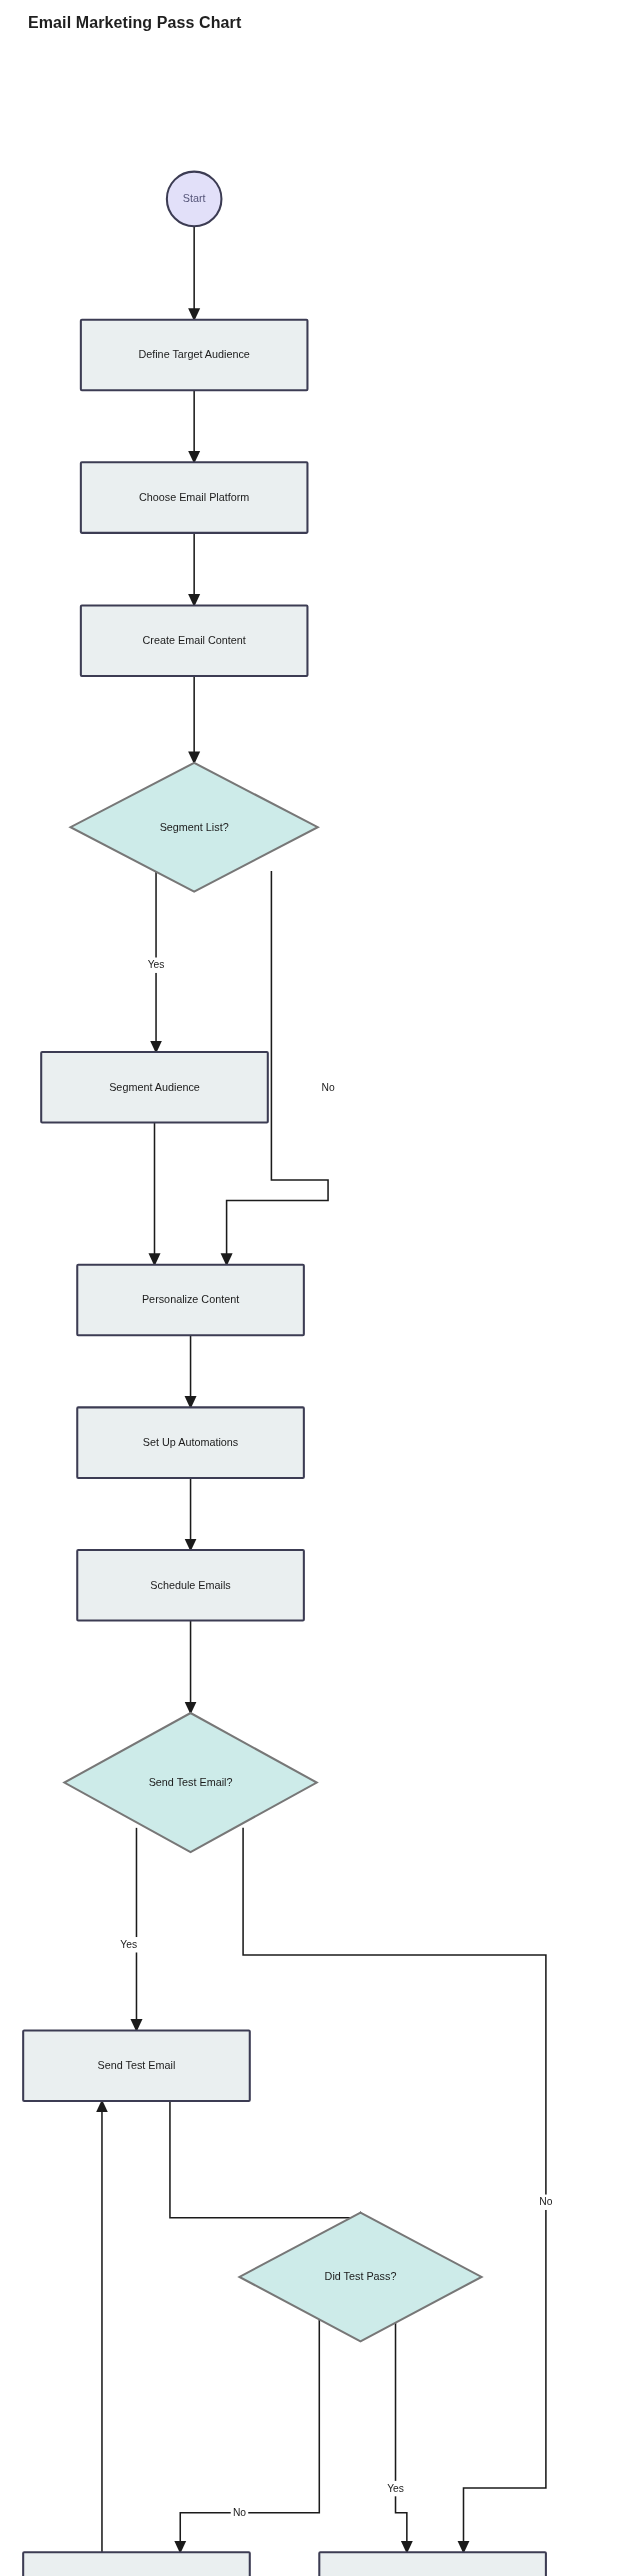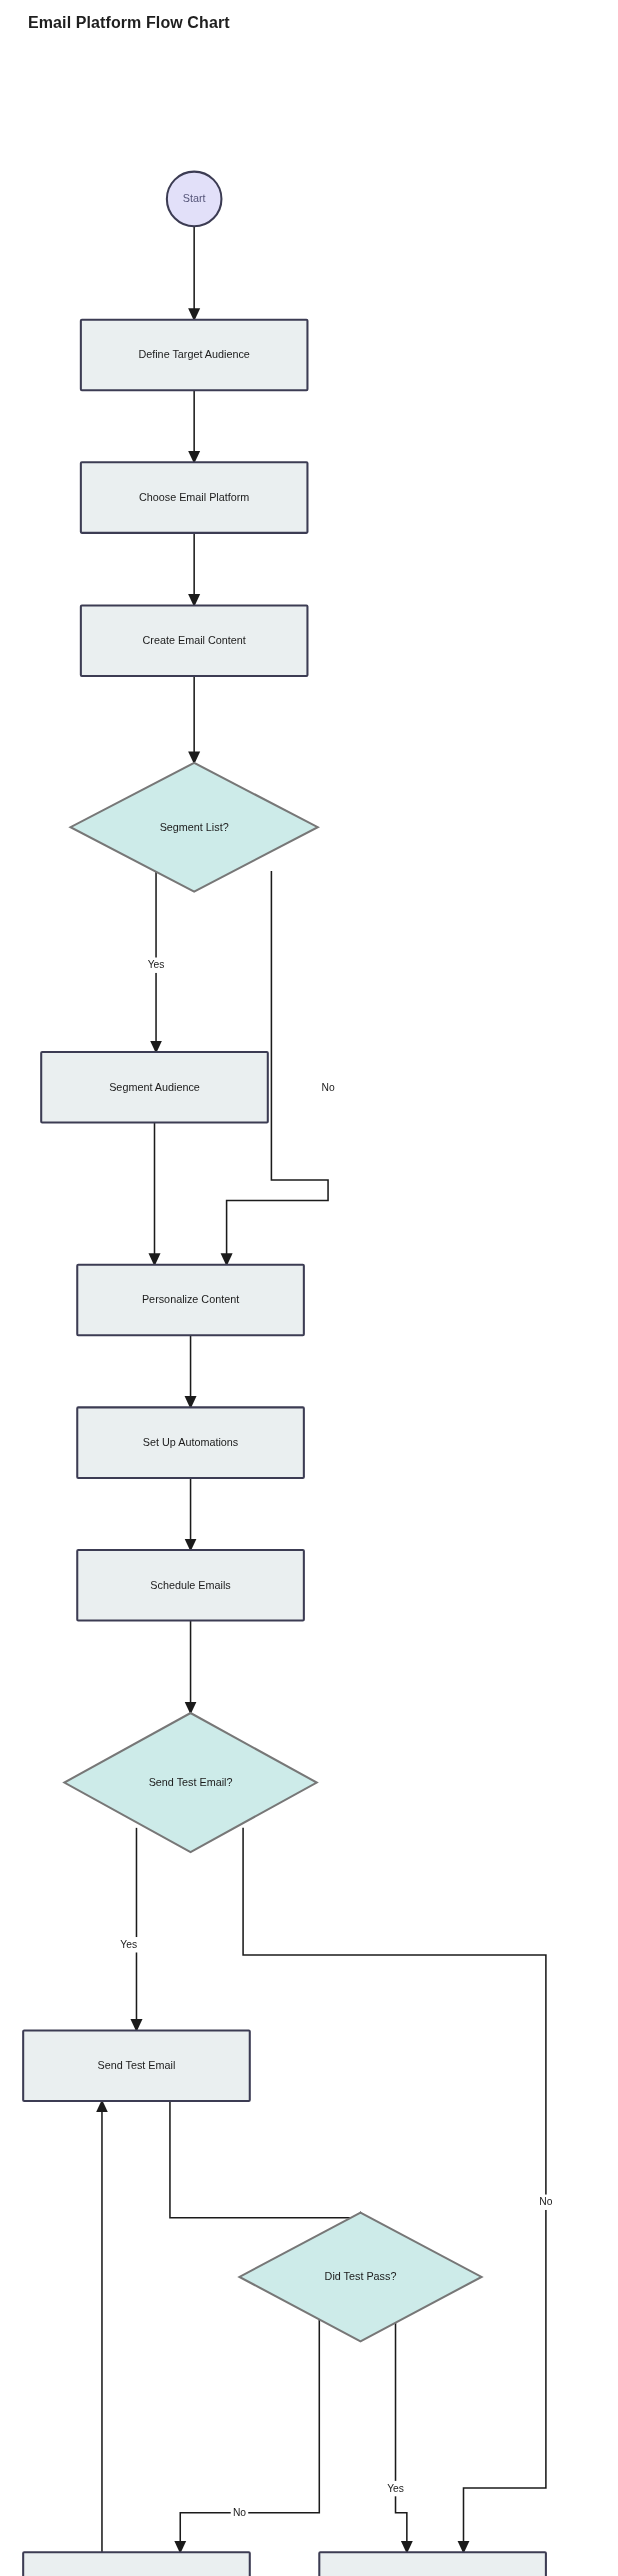--- a/index.html
+++ b/index.html
@@ -73,21 +73,21 @@
     stroke: #1b1b1b;
     stroke-width: 3;
   }
   .edge-label-bg {
     fill: #ffffff;
   }
 </style>
 </head>
 <body>
 
-<div id="chart-title">Email Platform Flow Chart</div>
+<div id="chart-title">Email Marketing Pass Chart</div>
 
 <svg id="flow-svg" viewBox="0 0 1200 7116" xmlns="http://www.w3.org/2000/svg">
   <defs>
     <marker id="arrowhead" markerWidth="9" markerHeight="9" refX="7.4" refY="4.5" orient="auto" markerUnits="strokeWidth">
       <path d="M0,0.6 L8.4,4.5 L0,8.4 z" fill="#1b1b1b"></path>
     </marker>
   </defs>
 
   <g id="edges-layer">
       <path d="M 377 438 L 377 619.5" class="edge-path" marker-end="url(#arrowhead)"></path>

